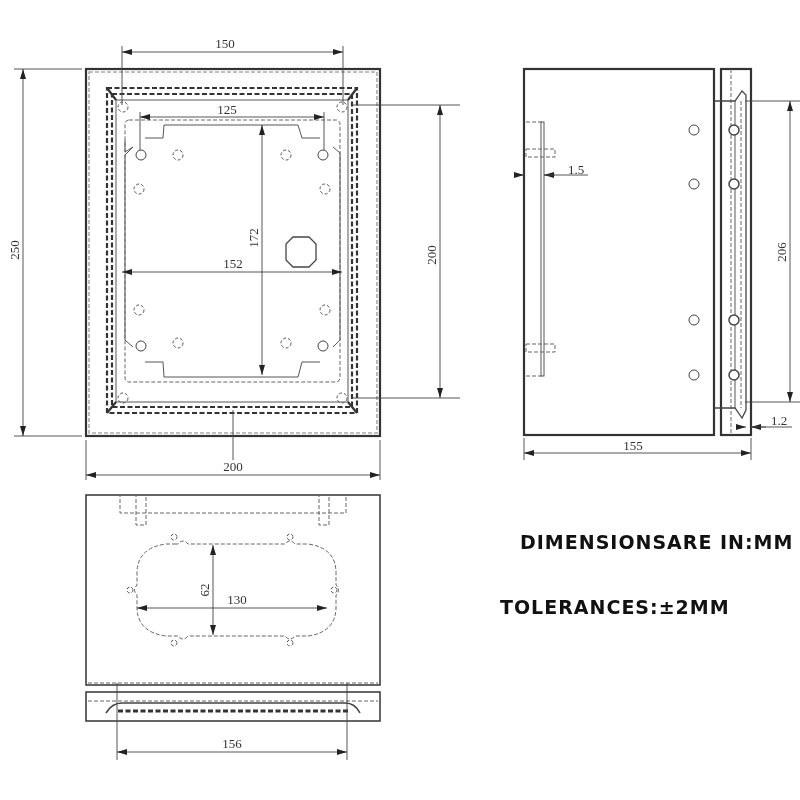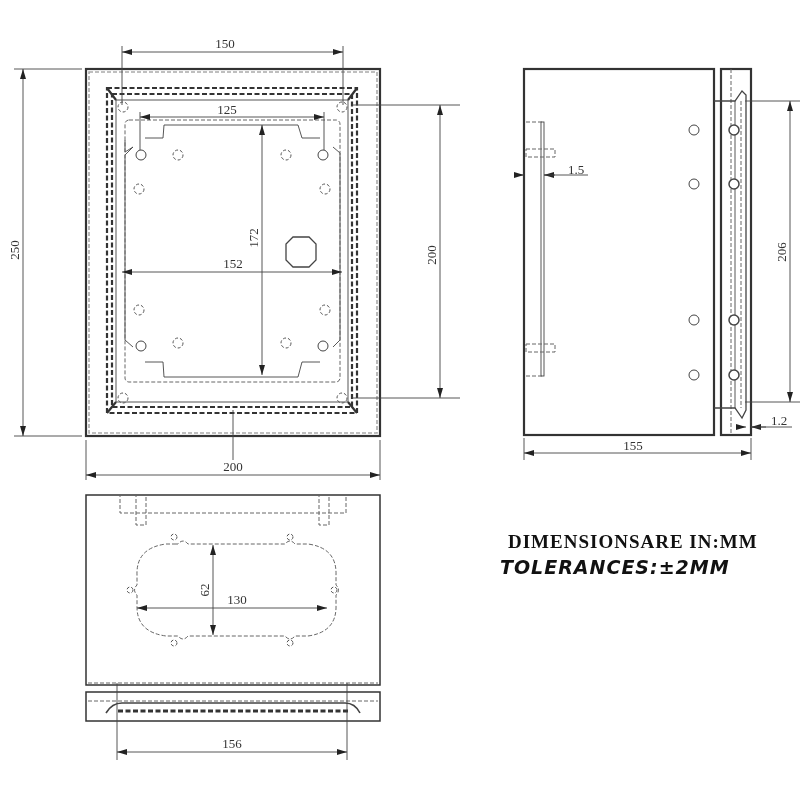--- a/index.html
+++ b/index.html
@@ -174,14 +174,14 @@
   <text class="dim-text" x="576" y="174" text-anchor="middle">1.5</text>
   <text class="dim-text" x="0" y="0" text-anchor="middle" transform="translate(786,252) rotate(-90)">206</text>
   <text class="dim-text" x="779" y="425" text-anchor="middle">1.2</text>
   <text class="dim-text" x="633" y="450" text-anchor="middle">155</text>
 
   <text class="dim-text" x="0" y="0" text-anchor="middle" transform="translate(209,590) rotate(-90)">62</text>
   <text class="dim-text" x="237" y="604" text-anchor="middle">130</text>
   <text class="dim-text" x="232" y="748" text-anchor="middle">156</text>
 </svg>
 
-<div class="note" style="left:508px; top:531px;font-family:Liberation Serif, serif;">DIMENSIONSARE IN:MM</div>
-<div class="note" style="left:500px; top:556px;font-style:italic;">TOLERANCES:±2MM</div>
+<div class="note" style="left:520px; top:531px;">DIMENSIONSARE IN:MM</div>
+<div class="note" style="left:500px; top:596px;">TOLERANCES:±2MM</div>
 
 </body></html>

